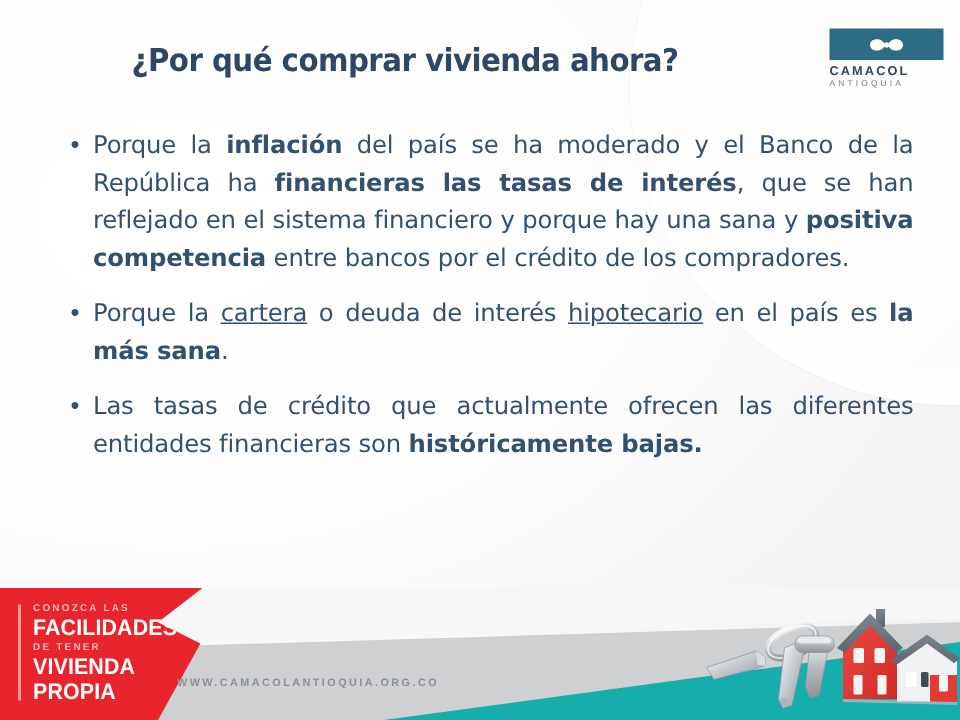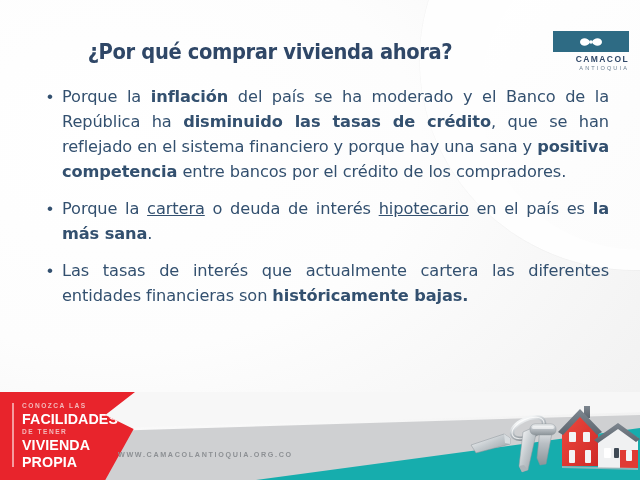--- a/index.html
+++ b/index.html
@@ -41,21 +41,21 @@
     right: -160px;
     width: 320px;
     height: 310px;
     border-radius: 50%;
     background: linear-gradient(135deg,#ffffff 0%, #fbfbfb 100%);
   }
 
   
   .header {
     position: absolute;
-    top: 16px; left: 0;
+    top: 4px; left: 0;
     width: 640px;
     height: 72px;
   }
   .slide-title {
     position: absolute;
     left: 0;
     top: 24px;
     width: 540px;
     text-align: center;
     font-family: "DejaVu Sans", sans-serif;
@@ -67,21 +67,21 @@
     transform-origin: center center;
     white-space: nowrap;
   }
 
   
   .logo {
     position: absolute;
     left: 553px;
     top: 15px;
     width: 76px;
-    text-align: right;
+    text-align: left;
   }
   .logo-mark {
     width: 76px;
     height: 21px;
     background: #2e6b84;
     position: relative;
     display: block;
   }
   .logo-eye {
     position: absolute;
@@ -262,35 +262,35 @@
       <div class="logo-name">CAMACOL</div>
       <div class="logo-sub">ANTIOQUIA</div>
     </div>
   </div>
 
   <div class="content">
 
     <div class="bullet-row">
       <div class="bullet-dot">•</div>
       <div class="bullet-text">
-        <span>Porque la </span><b>inflación</b><span> del país se ha moderado y el Banco de la República ha </span><b>disminuido las tasas de crédito</b><span>, que se han reflejado en el sistema financiero y porque hay una sana y </span><b>positiva competencia</b><span> entre bancos por el crédito de los compradores.</span>
+        <span>Porque la </span><b>inflación</b><span> del país se ha moderado y el Banco de la República ha </span><b>financieras las tasas de interés</b><span>, que se han reflejado en el sistema financiero y porque hay una sana y </span><b>positiva competencia</b><span> entre bancos por el crédito de los compradores.</span>
       </div>
     </div>
 
     <div class="bullet-row">
       <div class="bullet-dot">•</div>
       <div class="bullet-text">
         <span>Porque la </span><u>cartera</u><span> o deuda de interés </span><u>hipotecario</u><span> en el país es </span><b>la más sana</b><span>.</span>
       </div>
     </div>
 
     <div class="bullet-row">
       <div class="bullet-dot">•</div>
       <div class="bullet-text">
-        <span>Las tasas de interés que actualmente cartera las diferentes entidades financieras son </span><b>históricamente bajas.</b>
+        <span>Las tasas de crédito que actualmente ofrecen las diferentes entidades financieras son </span><b>históricamente bajas.</b>
       </div>
     </div>
 
   </div>
 
   <div class="footer">
     <div class="band-gray"></div>
     <div class="band-teal"></div>
     <div class="band-white-wedge"></div>
 

